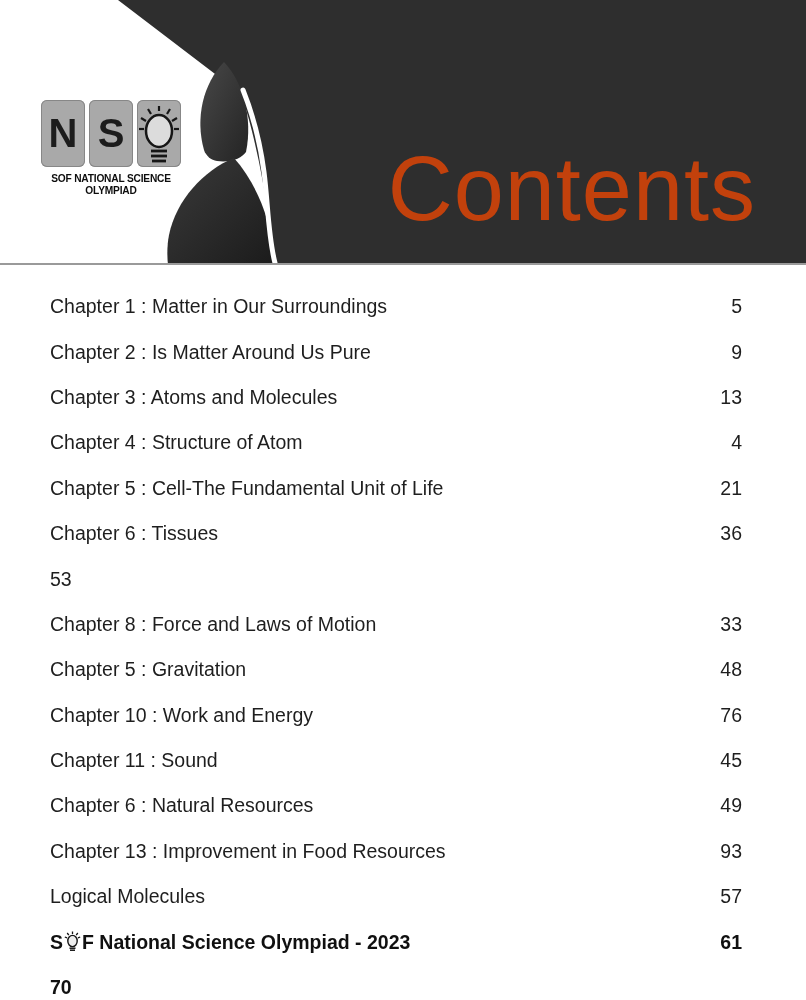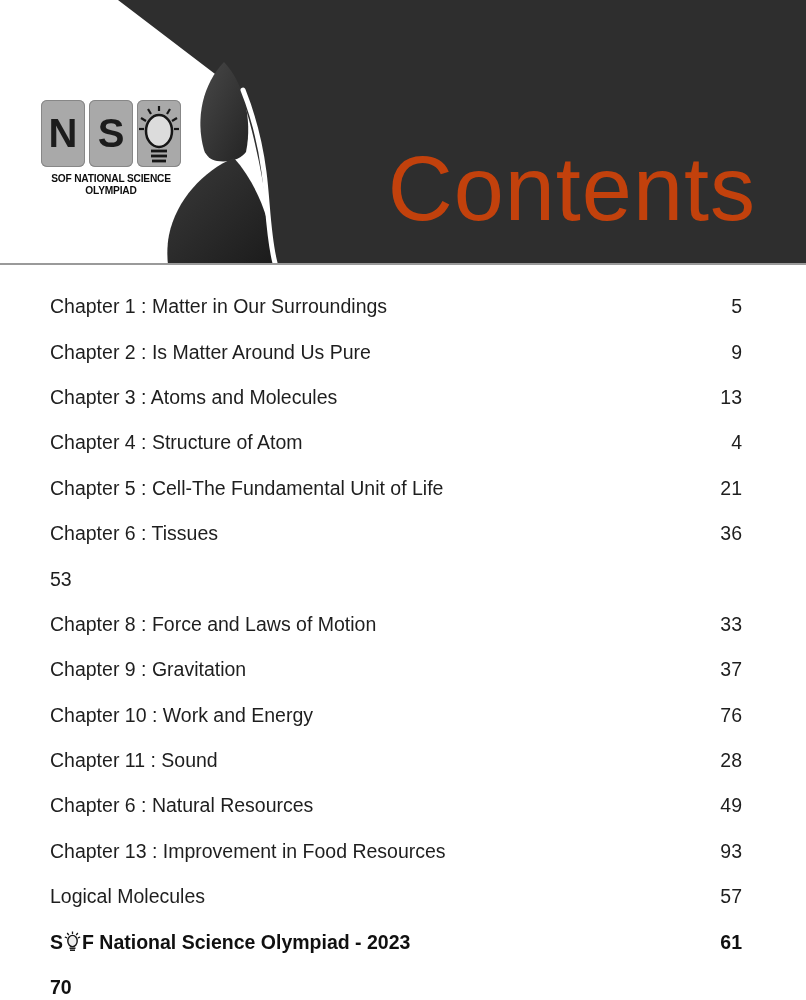--- a/index.html
+++ b/index.html
@@ -141,30 +141,30 @@
         <span class="toc-page">36</span>
       </div>
       <div class="toc-row">
         <span class="toc-page">53</span>
       </div>
       <div class="toc-row">
         <span class="toc-label">Chapter 8 : Force and Laws of Motion</span>
         <span class="toc-page">33</span>
       </div>
       <div class="toc-row">
-        <span class="toc-label">Chapter 9 : Gravitation</span>
-        <span class="toc-page">37</span>
+        <span class="toc-label">Chapter 5 : Gravitation</span>
+        <span class="toc-page">48</span>
       </div>
       <div class="toc-row">
         <span class="toc-label">Chapter 10 : Work and Energy</span>
         <span class="toc-page">76</span>
       </div>
       <div class="toc-row">
         <span class="toc-label">Chapter 11 : Sound</span>
-        <span class="toc-page">28</span>
+        <span class="toc-page">45</span>
       </div>
       <div class="toc-row">
         <span class="toc-label">Chapter 6 : Natural Resources</span>
         <span class="toc-page">49</span>
       </div>
       <div class="toc-row">
         <span class="toc-label">Chapter 13 : Improvement in Food Resources</span>
         <span class="toc-page">93</span>
       </div>
       <div class="toc-row">

